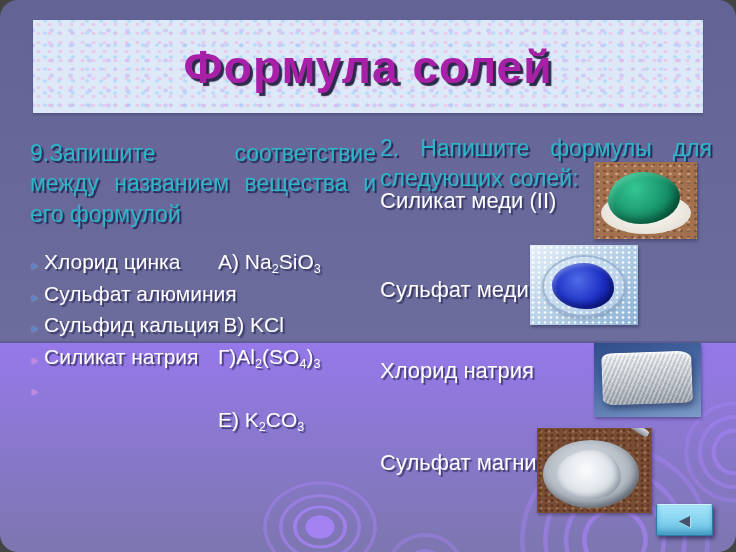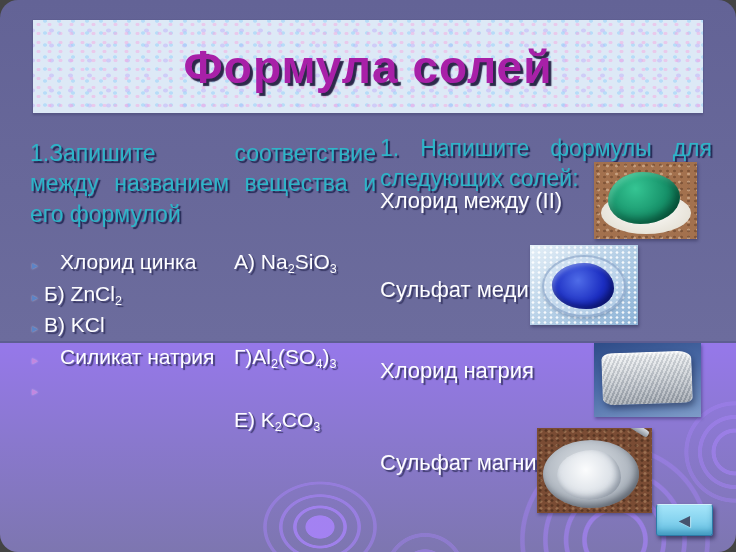--- a/index.html
+++ b/index.html
@@ -60,21 +60,21 @@
   sub{font-size:0.6em;vertical-align:-0.28em;}
   
   .left-col{position:absolute;left:30px;top:138px;width:346px;z-index:2;}
   .match-list{margin-top:21px;}
   .row{display:flex;align-items:baseline;height:31.5px;font-size:21px;}
   .bullet{flex:none;width:14px;font-size:10px;align-self:center;
     text-shadow:0 0 2px rgba(255,255,255,.5);}
   .b-blue{color:#5c84c6;}
   .b-pink{color:#c287e0;}
   .b-hidden{visibility:hidden;}
-  .name{flex:none;min-width:170px;padding-right:4px;white-space:nowrap;margin-left:16px;}
+  .name{flex:none;min-width:170px;padding-right:4px;white-space:nowrap;}
   .formula{white-space:nowrap;}
   
   .right-col{position:absolute;left:380px;top:133px;width:356px;height:419px;z-index:2;}
   .right-col .heading{width:332px;}
   .salt-label{position:absolute;left:0;font-size:22px;white-space:nowrap;}
   .lbl1{top:55px;} .lbl2{top:144px;} .lbl3{top:225px;} .lbl4{top:317px;}
   
   .photo{position:absolute;overflow:hidden;box-shadow:1px 2px 3px rgba(25,25,60,.4);}
   .ph1{left:214px;top:29px;width:103px;height:77px;}
   .ph2{left:150px;top:112px;width:108px;height:80px;}
@@ -139,55 +139,56 @@
   <div class="swirl s1"></div>
   <div class="swirl s2"></div>
   <div class="swirl s3"></div>
   <div class="swirl s4"></div>
 
   <div class="title-banner">
     <h1>Формула солей</h1>
   </div>
 
   <div class="left-col">
-    <p class="heading teal">1.Запишите соответствие между названием вещества и его формулой</p>
+    <p class="heading teal">9.Запишите соответствие между названием вещества и его формулой</p>
     <div class="match-list white-text">
       <div class="row">
         <span class="bullet b-blue">►</span>
         <span class="name">Хлорид  цинка</span>
         <span class="formula">А) Na<sub>2</sub>SiO<sub>3</sub></span>
       </div>
       <div class="row">
         <span class="bullet b-blue">►</span>
-        <span class="formula">Б) ZnCl<sub>2</sub></span>
+        <span class="name">Сульфат алюминия</span>
       </div>
       <div class="row">
         <span class="bullet b-blue">►</span>
+        <span class="name">Сульфид кальция</span>
         <span class="formula">В) KCl</span>
       </div>
       <div class="row">
         <span class="bullet b-pink">►</span>
         <span class="name">Силикат натрия</span>
         <span class="formula">Г)Al<sub>2</sub>(SO<sub>4</sub>)<sub>3</sub></span>
       </div>
       <div class="row">
         <span class="bullet b-pink">►</span>
       </div>
       <div class="row">
         <span class="bullet b-hidden">►</span>
         <span class="name"></span>
         <span class="formula">Е) K<sub>2</sub>CO<sub>3</sub></span>
       </div>
     </div>
   </div>
 
   <div class="right-col">
-    <p class="heading teal">1. Напишите формулы для следующих солей:</p>
-
-    <span class="salt-label white-text lbl1">Хлорид между (II)</span>
+    <p class="heading teal">2. Напишите формулы для следующих солей:</p>
+
+    <span class="salt-label white-text lbl1">Силикат меди (II)</span>
     <span class="salt-label white-text lbl3">Хлорид натрия</span>
     <span class="salt-label white-text lbl2">Сульфат меди</span>
     <span class="salt-label white-text lbl4">Сульфат магния</span>
 
     <div class="photo ph1 p-green">
       <div class="dish"></div>
       <div class="pile"></div>
     </div>
     <div class="photo ph2 p-blue">
       <div class="dish"></div>

